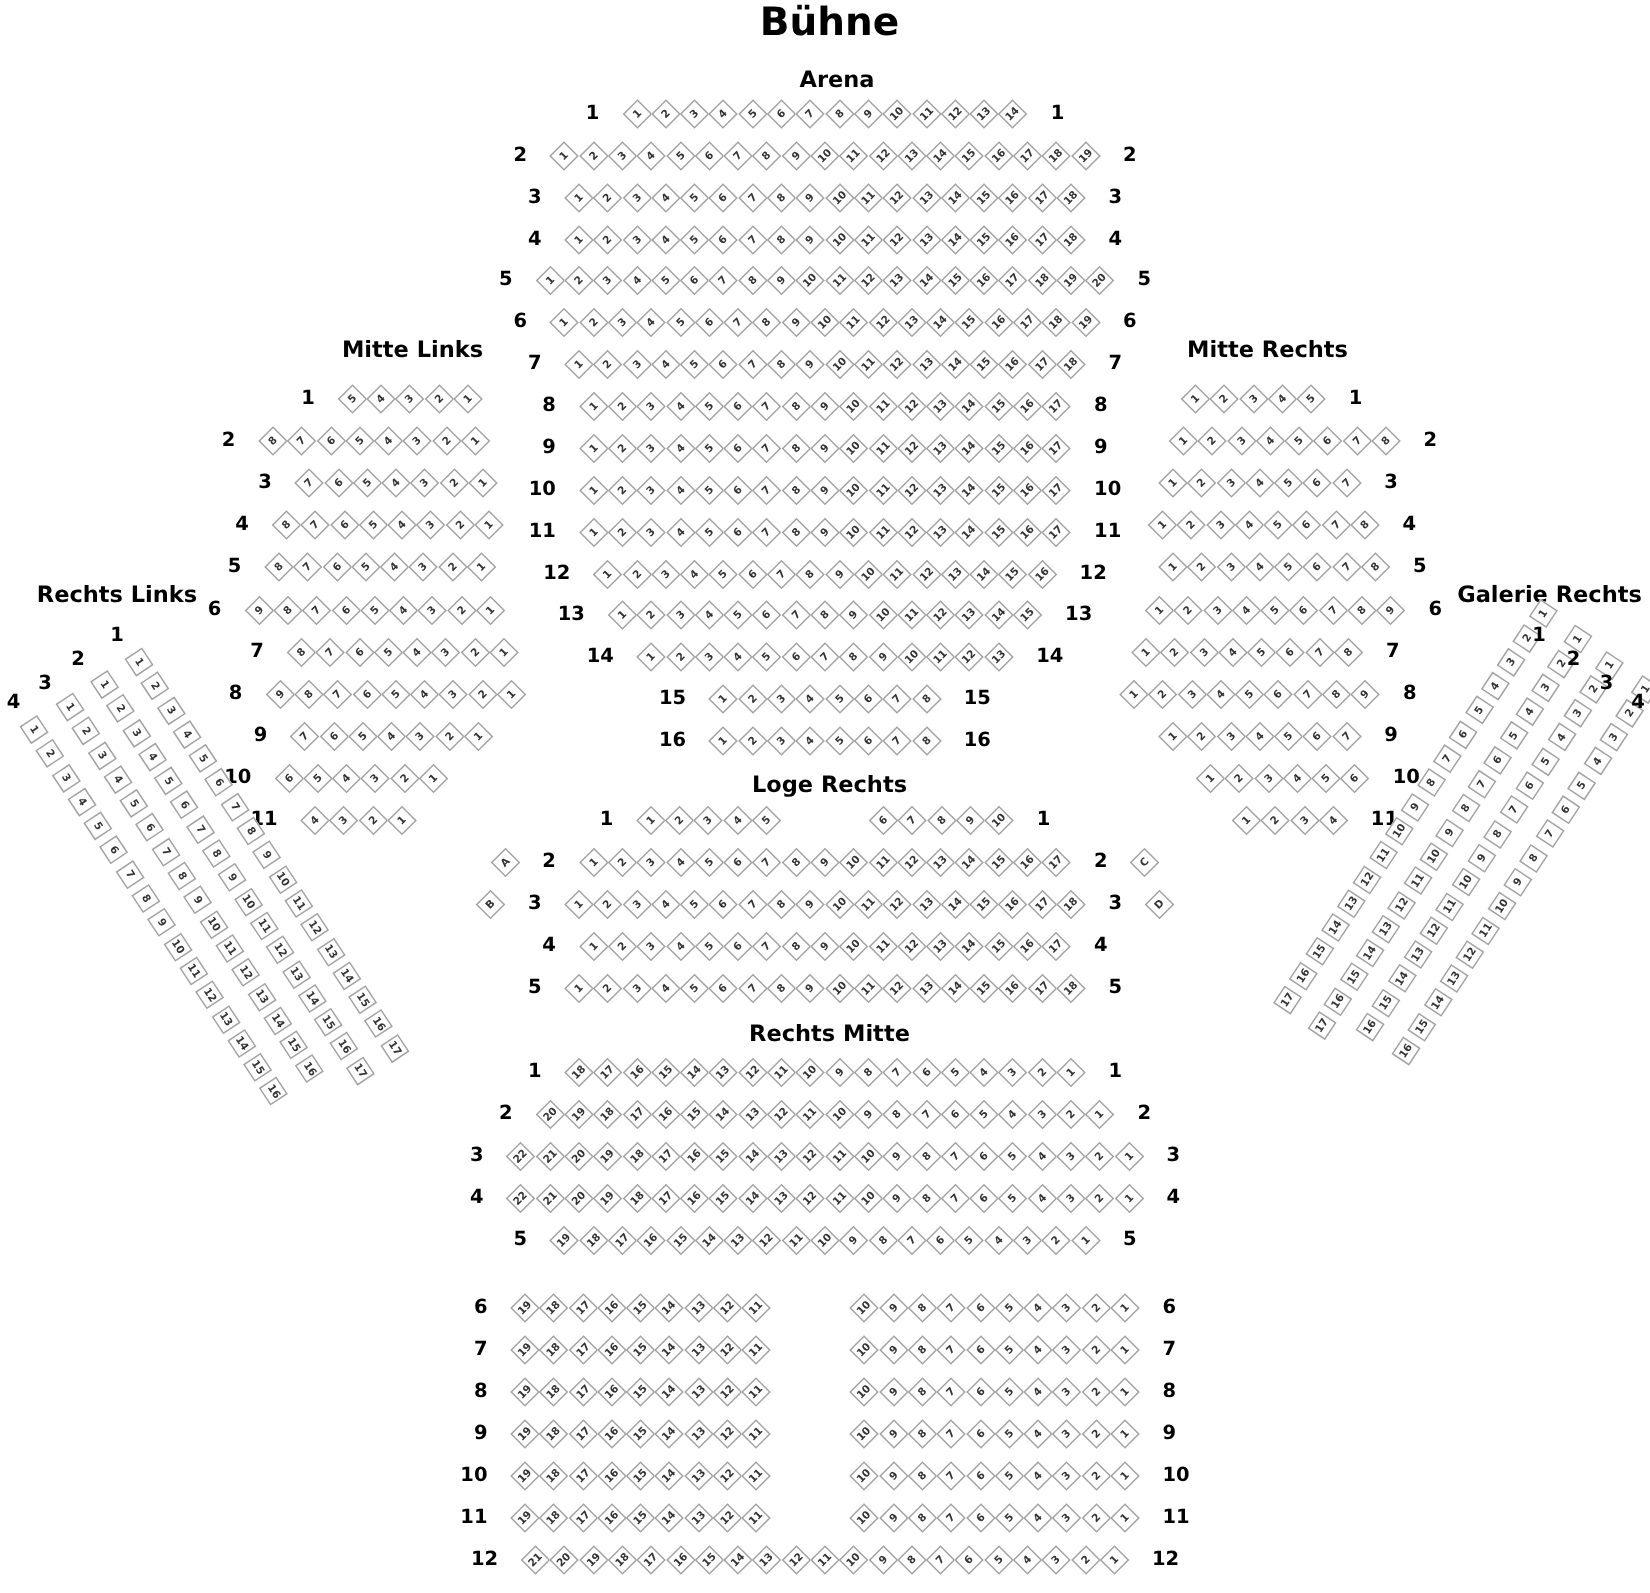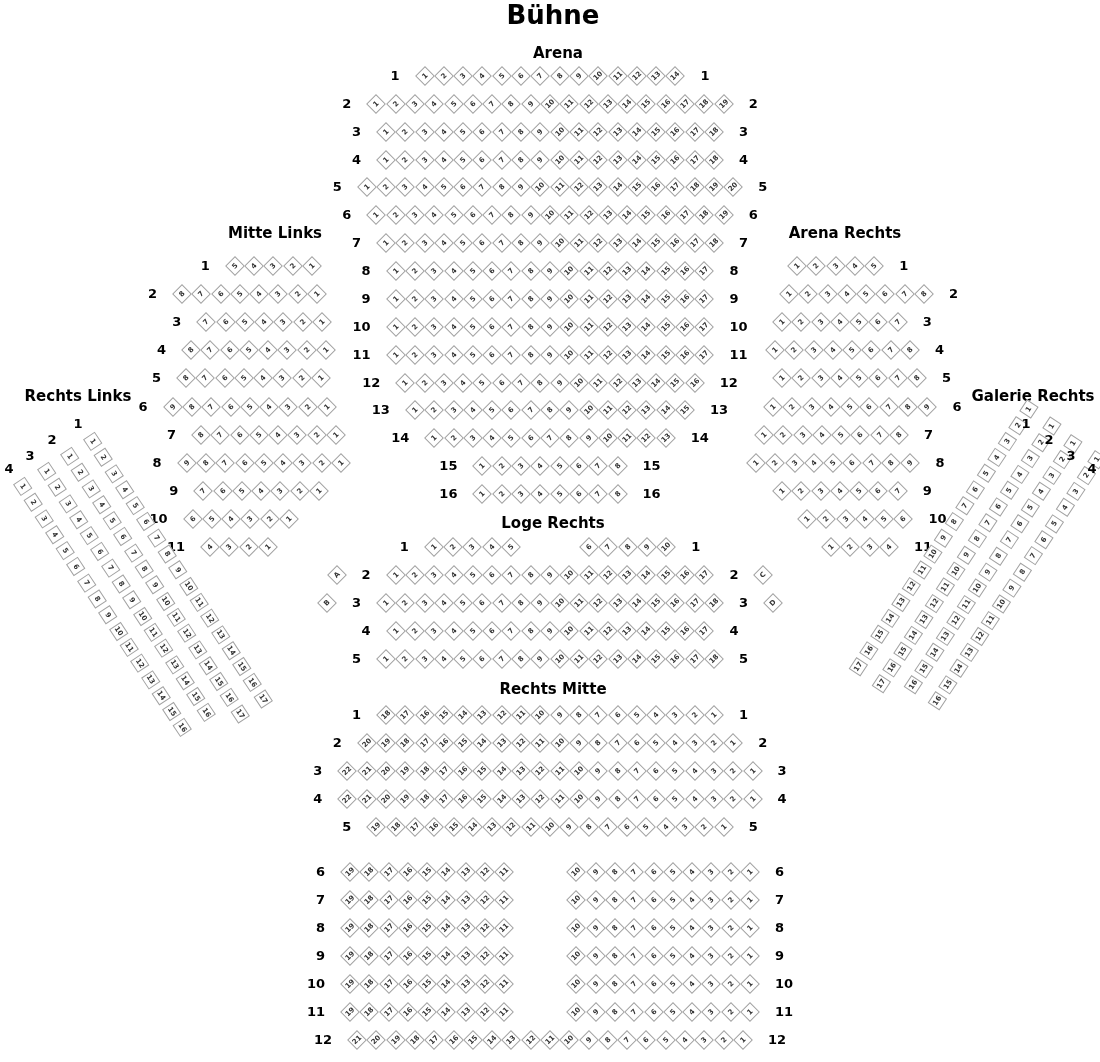--- a/index.html
+++ b/index.html
@@ -29,21 +29,21 @@
   .diag-label{position:absolute;transform:translate(-50%,-50%);}
   .spacer{flex:0 0 auto;height:1px;}
 </style>
 </head>
 <body>
 
 <div id="plan">
   <div class="main-title">Bühne</div>
   <div class="sec-title" id="t-arena">Arena</div>
   <div class="sec-title" id="t-loge-links">Mitte Links</div>
-  <div class="sec-title" id="t-loge-rechts">Arena Rechts</div>
+  <div class="sec-title" id="t-loge-rechts">Mitte Rechts</div>
   <div class="sec-title" id="t-galerie-links">Rechts Links</div>
   <div class="sec-title" id="t-galerie-rechts">Galerie Rechts</div>
   <div class="sec-title" id="t-loge-mitte">Loge Rechts</div>
   <div class="sec-title" id="t-galerie-mitte">Rechts Mitte</div>
 <div class="hrow" style="top: 70px;">
       <div class="row-label">1</div>
       <div class="seats">
         <div class="seat">1</div>
         <div class="seat">2</div>
         <div class="seat">3</div>

